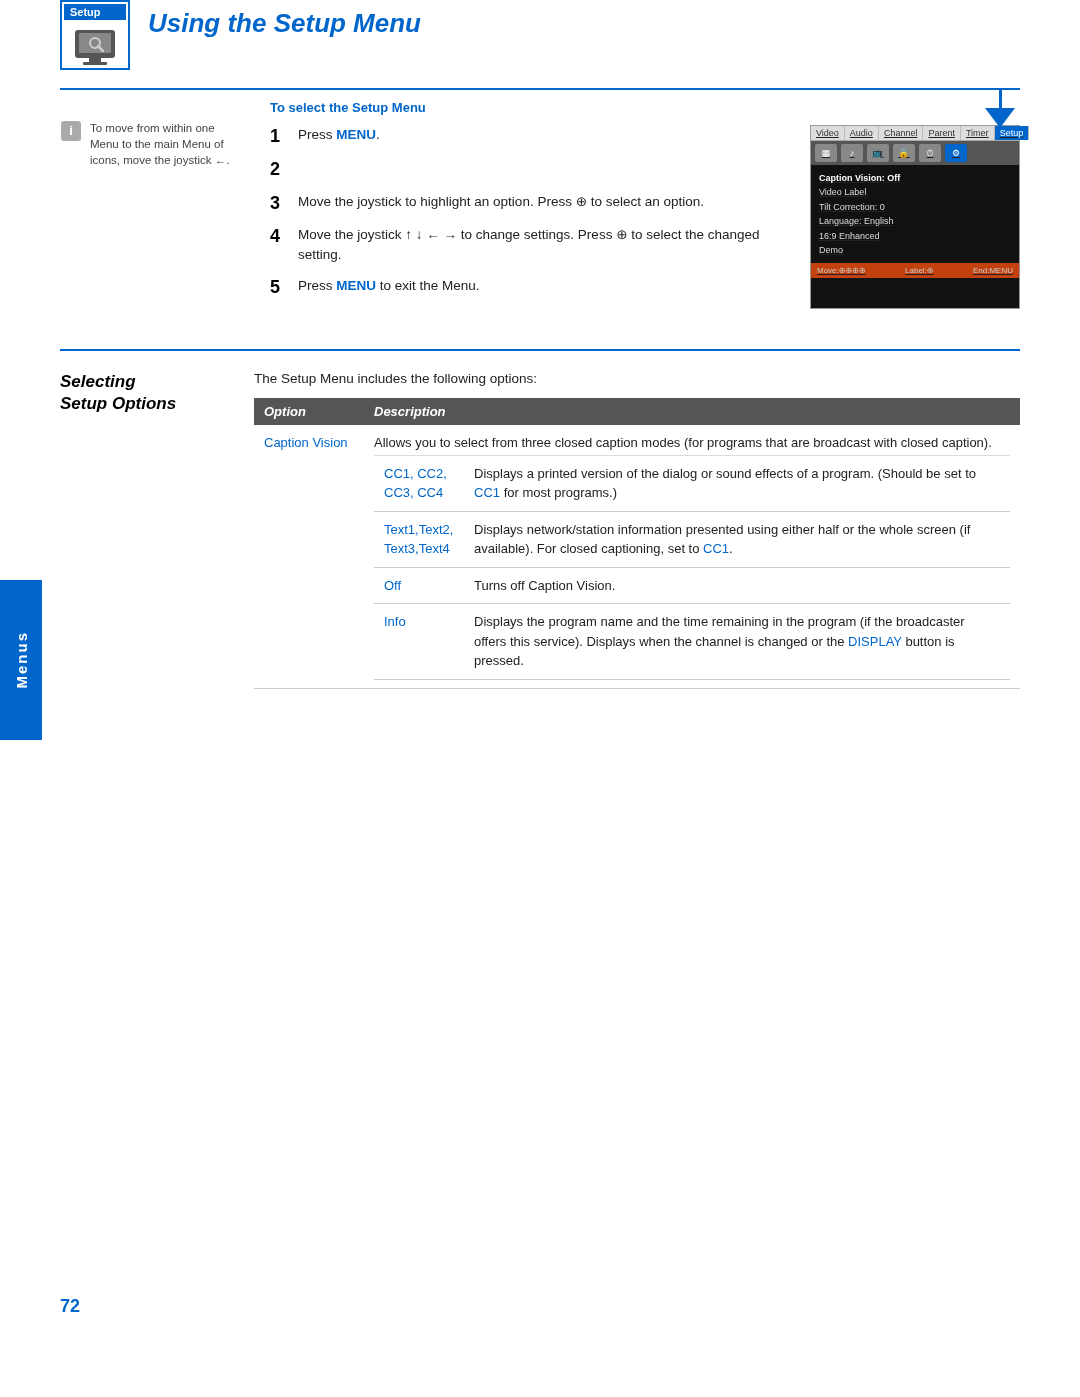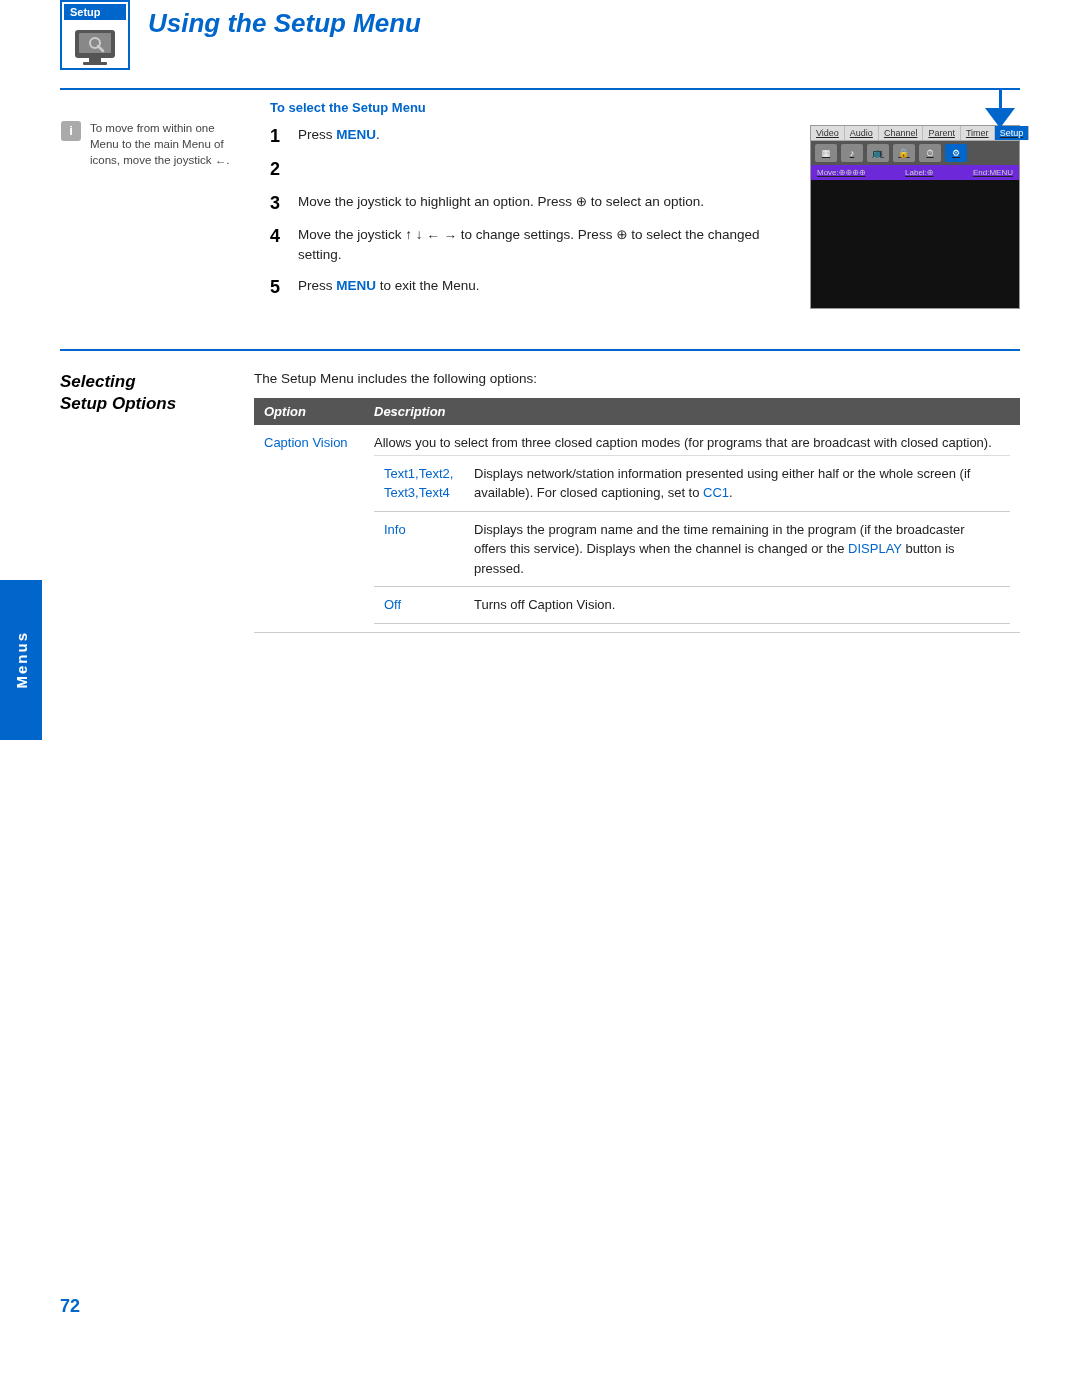--- a/index.html
+++ b/index.html
@@ -207,21 +207,21 @@
     .tv-menu-item {
       color: #ddd;
       font-size: 9px;
       line-height: 1.6;
     }
     .tv-menu-item.selected {
       color: white;
       font-weight: bold;
     }
     .tv-footer {
-      background: #6d28d9;
+      background: #c2410c;
       display: flex;
       justify-content: space-between;
       padding: 3px 6px;
       font-size: 8px;
       color: #ccc;
     }
 
     
     .section-divider {
       border-top: 2px solid #0066cc;
@@ -423,20 +423,28 @@
             <div class="tv-icon-box">
                 <span class="tv-icon-sym">🔒</span>
               </div>
             <div class="tv-icon-box">
                 <span class="tv-icon-sym">⏱</span>
               </div>
             <div class="tv-icon-box selected">
                 <span class="tv-icon-sym">⚙</span>
               </div>
           </div>
+          <div class="tv-menu-content">
+            <div class="tv-menu-item selected">Caption Vision: Off</div>
+            <div class="tv-menu-item">Video Label</div>
+            <div class="tv-menu-item">Tilt Correction: 0</div>
+            <div class="tv-menu-item">Language: English</div>
+            <div class="tv-menu-item">16:9 Enhanced</div>
+            <div class="tv-menu-item">Demo</div>
+          </div>
           <div class="tv-footer">
             <span>Move:⊕⊕⊕⊕</span>
             <span>Label:⊕</span>
             <span>End:MENU</span>
           </div>
         </div>
       </div>
     </div>
   </div>
 
@@ -464,45 +472,53 @@
           <tr>
             <td class="opt-name">
               <span>Caption Vision</span>
             </td>
             <td class="opt-desc">
               <span>Allows you to select from three closed caption modes (for programs that are broadcast with closed caption).</span>
               
               <table class="opt-sub-table">
                 <tbody>
 
+                  <tr>
+                    <td class="sub-name">
+                      <span class="highlight">CC1, CC2,<br>CC3, CC4</span>
+                    </td>
+                    <td>
+                      Displays a printed version of the dialog or sound effects of a program. (Should be set to <span class="highlight">CC1</span> for most programs.)
+                    </td>
+                  </tr>
 
                   <tr>
                     <td class="sub-name">
                       <span class="highlight">Text1,Text2,<br>Text3,Text4</span>
                     </td>
                     <td>
                       Displays network/station information presented using either half or the whole screen (if available). For closed captioning, set to <span class="highlight">CC1</span>.
                     </td>
                   </tr>
 
                   <tr>
                     <td class="sub-name">
+                      <span class="highlight">Off</span>
+                    </td>
+                    <td>
+                      Turns off Caption Vision.
+                    </td>
+                  </tr>
+
+                  <tr>
+                    <td class="sub-name">
                       <span class="highlight">Info</span>
                     </td>
                     <td>
                       Displays the program name and the time remaining in the program (if the broadcaster offers this service). Displays when the channel is changed or the <span class="highlight">DISPLAY</span> button is pressed.
-                    </td>
-                  </tr>
-
-                  <tr>
-                    <td class="sub-name">
-                      <span class="highlight">Off</span>
-                    </td>
-                    <td>
-                      Turns off Caption Vision.
                     </td>
                   </tr>
                 </tbody>
               </table>
             </td>
           </tr>
         </tbody>
       </table>
     </div>
   </div>

